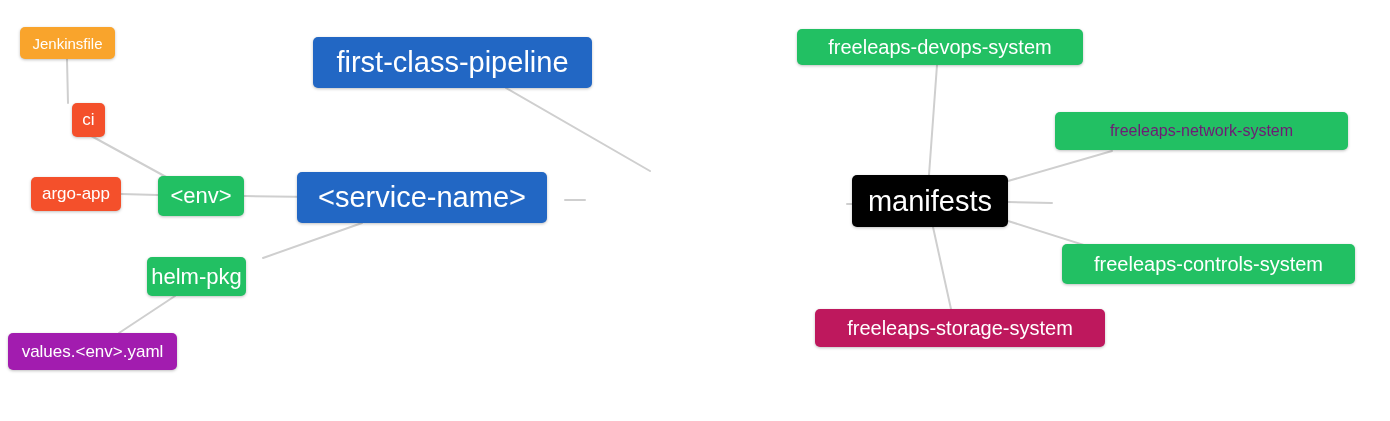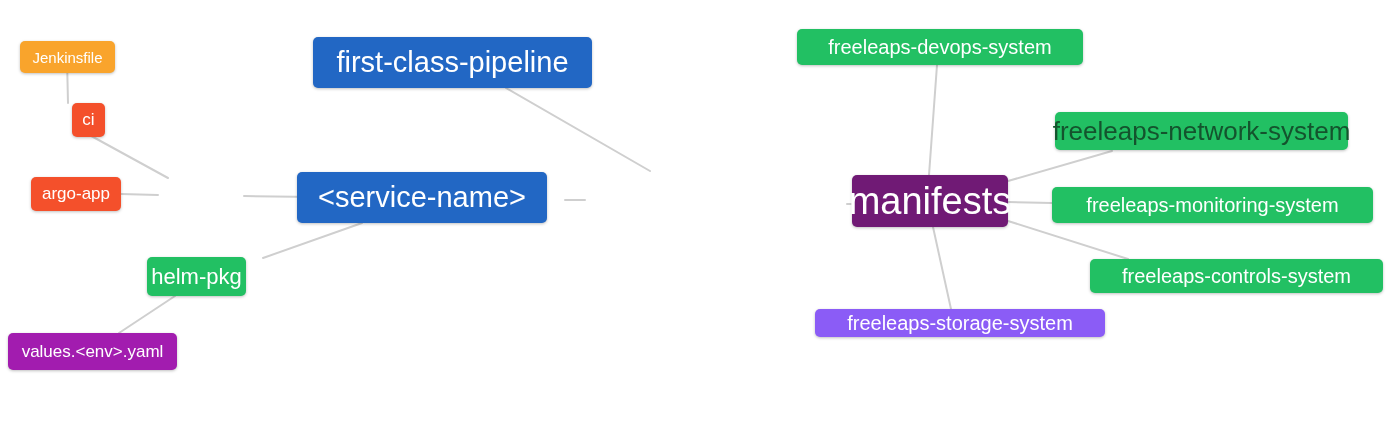--- a/index.html
+++ b/index.html
@@ -51,26 +51,26 @@
       <line x1="175" y1="296" x2="119" y2="333" stroke="#cfcfcf" stroke-width="2" stroke-linecap="round"></line>
       <line x1="565" y1="200" x2="585" y2="200" stroke="#cfcfcf" stroke-width="2" stroke-linecap="round"></line>
       <line x1="506" y1="88" x2="650" y2="171" stroke="#cfcfcf" stroke-width="2" stroke-linecap="round"></line>
       <line x1="847" y1="204" x2="852" y2="204" stroke="#cfcfcf" stroke-width="2" stroke-linecap="round"></line>
       <line x1="929" y1="175" x2="937" y2="65" stroke="#cfcfcf" stroke-width="2" stroke-linecap="round"></line>
       <line x1="1008" y1="181" x2="1112" y2="151" stroke="#cfcfcf" stroke-width="2" stroke-linecap="round"></line>
       <line x1="1008" y1="202" x2="1052" y2="203" stroke="#cfcfcf" stroke-width="2" stroke-linecap="round"></line>
       <line x1="1008" y1="221" x2="1128" y2="259" stroke="#cfcfcf" stroke-width="2" stroke-linecap="round"></line>
       <line x1="933" y1="227" x2="951" y2="309" stroke="#cfcfcf" stroke-width="2" stroke-linecap="round"></line>
     </svg>
-<div class="node" style="left: 20px; top: 27px; width: 95px; height: 32px; background: rgb(249, 164, 44); font-size: 15px; color: rgb(255, 255, 255); margin-top: 14px;">Jenkinsfile</div>
+<div class="node" style="left: 20px; top: 27px; width: 95px; height: 32px; background: rgb(249, 164, 44); font-size: 15px; color: rgb(255, 255, 255);">Jenkinsfile</div>
     <div class="node" style="left: 52px; top: 103px; width: 33px; height: 34px; background: rgb(244, 80, 43); font-size: 17px; color: rgb(255, 255, 255); margin-left: 20px;">ci</div>
     <div class="node" style="left: 31px; top: 177px; width: 90px; height: 34px; background: rgb(244, 80, 43); font-size: 17px; color: rgb(255, 255, 255);">argo-app</div>
+    <div class="node" style="left: 158px; top: 176px; width: 86px; height: 40px; background: rgb(34, 192, 99); font-size: 22px; color: rgb(255, 255, 255);">&lt;env&gt;</div>
     <div class="node" style="left: 147px; top: 257px; width: 99px; height: 39px; background: rgb(34, 192, 99); font-size: 22px; color: rgb(255, 255, 255);">helm-pkg</div>
     <div class="node" style="left: 8px; top: 333px; width: 169px; height: 37px; background: #a21caf; font-size: 17px; color: rgb(255, 255, 255);">values.&lt;env&gt;.yaml</div>
     <div class="node" style="left: 313px; top: 37px; width: 279px; height: 51px; background: rgb(34, 103, 196); font-size: 29px; color: rgb(255, 255, 255);">first-class-pipeline</div>
     <div class="node" style="left: 297px; top: 172px; width: 250px; height: 51px; background: rgb(34, 103, 196); font-size: 29px; color: rgb(255, 255, 255);">&lt;service-name&gt;</div>
-    <div class="node" style="left: 852px; top: 175px; width: 156px; height: 52px; background: #701a75; font-size: 38px; color: rgb(255, 255, 255);">manifests</div>
+    <div class="node" style="left: 852px; top: 175px; width: 156px; height: 52px; background: #000000; font-size: 29px; color: rgb(255, 255, 255);">manifests</div>
     <div class="node" style="left: 797px; top: 29px; width: 286px; height: 36px; background: rgb(34, 192, 99); font-size: 20px; color: rgb(255, 255, 255);">freeleaps-devops-system</div>
-    <div class="node" style="left: 1055px; top: 112px; width: 293px; height: 38px; background: rgb(34, 192, 99); font-size: 26px; color: #14532d;">freeleaps-network-system</div>
-    <div class="node" style="left: 1052px; top: 187px; width: 321px; height: 36px; background: rgb(34, 192, 99); font-size: 20px; color: rgb(255, 255, 255);">freeleaps-monitoring-system</div>
-    <div class="node" style="left: 1062px; top: 259px; width: 293px; height: 34px; background: rgb(34, 192, 99); font-size: 20px; color: rgb(255, 255, 255); margin-left: 28px;">freeleaps-controls-system</div>
-    <div class="node" style="left: 815px; top: 309px; width: 290px; height: 28px; background: #8b5cf6; font-size: 20px; color: rgb(255, 255, 255);">freeleaps-storage-system</div>
+    <div class="node" style="left: 1055px; top: 112px; width: 293px; height: 38px; background: rgb(34, 192, 99); font-size: 16px; color: #701a75;">freeleaps-network-system</div>
+    <div class="node" style="left: 1062px; top: 244px; width: 293px; height: 40px; background: rgb(34, 192, 99); font-size: 20px; color: rgb(255, 255, 255);">freeleaps-controls-system</div>
+    <div class="node" style="left: 815px; top: 309px; width: 290px; height: 38px; background: #be185d; font-size: 20px; color: rgb(255, 255, 255);">freeleaps-storage-system</div>
   </div>
 
 </body></html>

